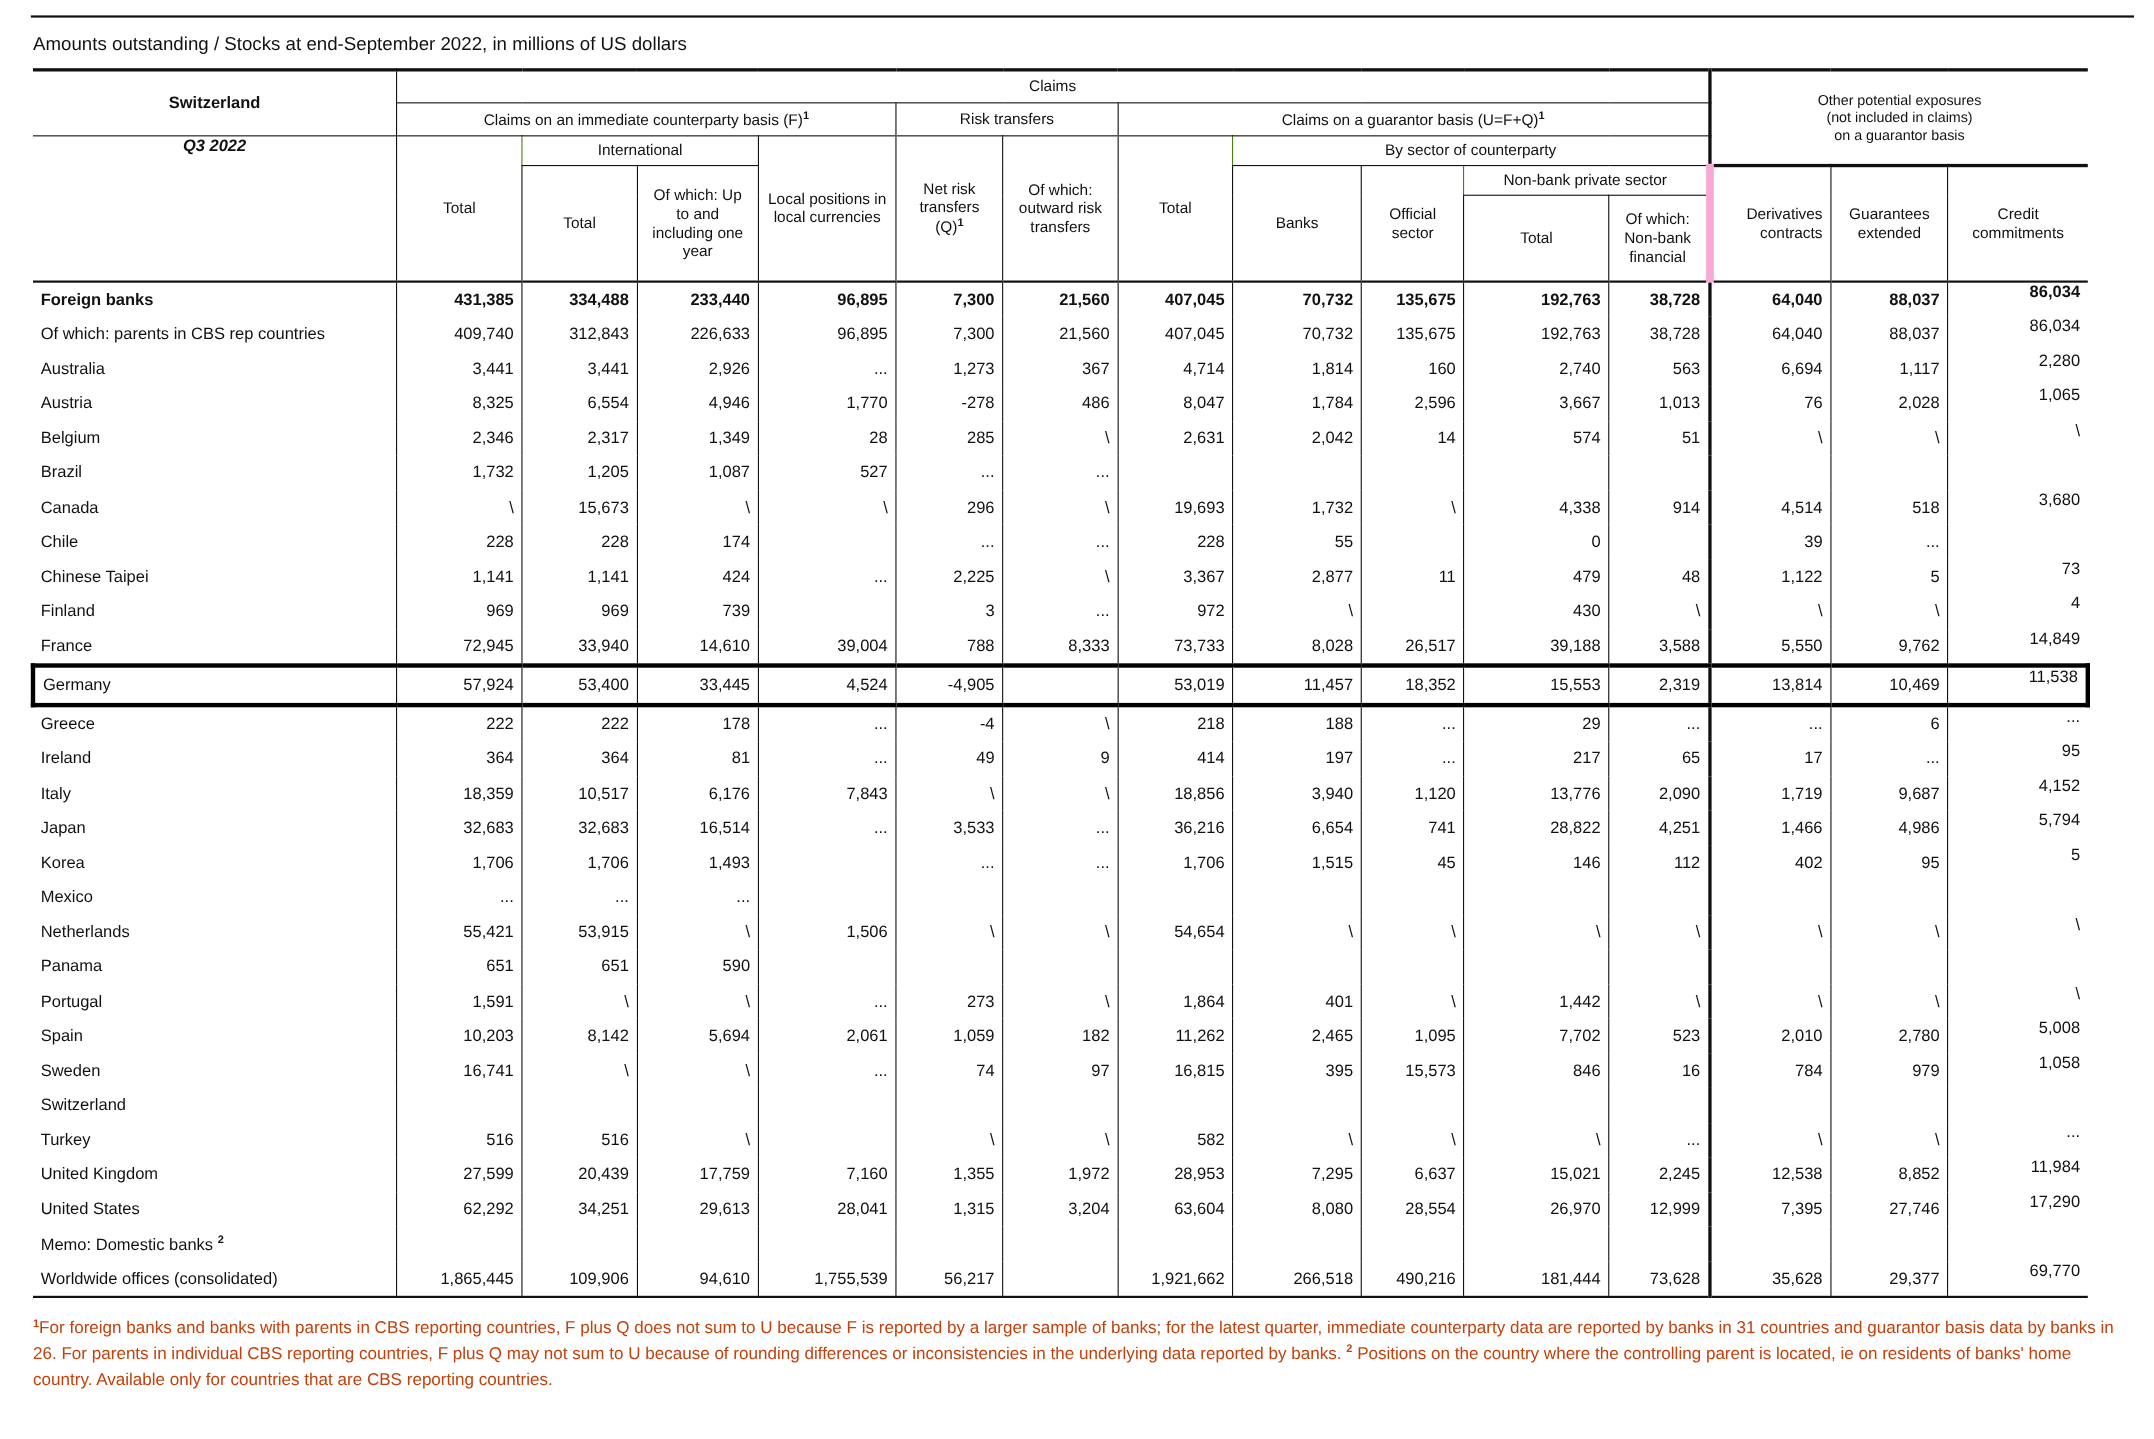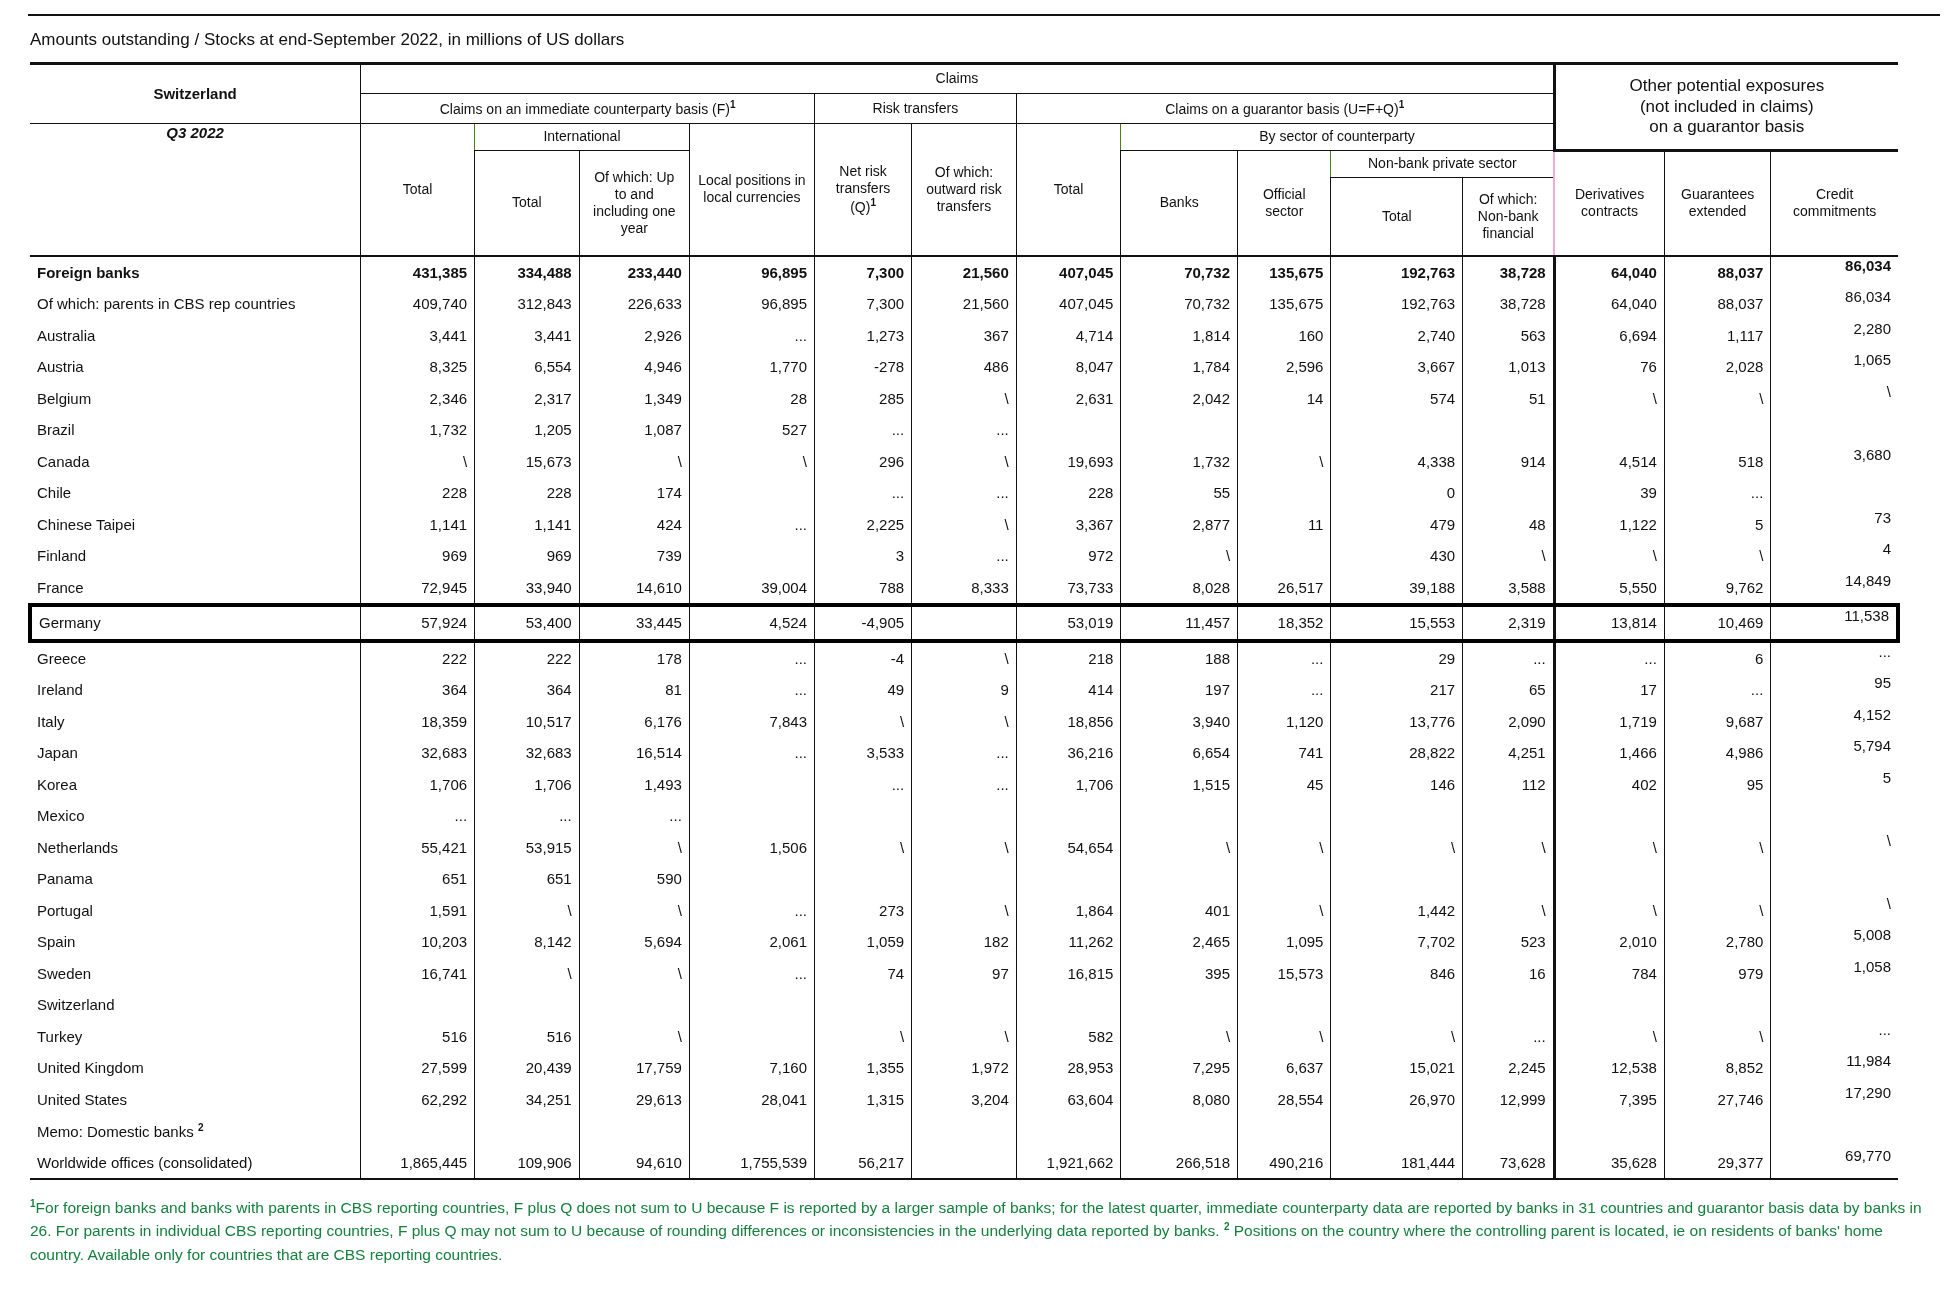--- a/index.html
+++ b/index.html
@@ -11,40 +11,40 @@
 
   table.bis{border-collapse:collapse;table-layout:fixed;width:1872px;
             border-top:3px solid #111;border-bottom:2px solid #111;}
   table.bis th,table.bis td{padding:0 7px;overflow:hidden;}
 
   thead th{font-weight:normal;font-size:14px;text-align:center;vertical-align:middle;line-height:1.22;padding:2px 4px;}
   tr.hr1{height:30px;}tr.hr2{height:30px;}tr.hr3{height:27px;}tr.hr4{height:27px;}tr.hr5{height:78px;}
   th.corner{font-weight:bold;font-size:15px;border-right:1px solid #111;border-bottom:1px solid #111;}
   th.corner2{font-weight:bold;font-size:15px;border-right:1px solid #111;vertical-align:top;padding-top:8px;font-style:italic;}
   th.h-claims{border-bottom:1px solid #111;}
-  th.h-other{border-left:3px solid #111;border-bottom:3px solid #111;white-space:pre-line;font-size:17px;}
+  th.h-other{border-left:3px solid #111;border-bottom:3px solid #111;white-space:pre-line;font-size:13px;}
   th.h-group{border-bottom:1px solid #111;border-left:1px solid #111;}
   th.h-col{border-left:1px solid #111;}
   th.h-sub{border-left:1px solid #4d7c0f;border-bottom:1px solid #111;}
-  th.h-deriv{border-left:2px solid #f9a8d4;}
+  th.h-deriv{border-left:7px solid #f9a8d4;text-align:right;}
   sup{font-size:10px;font-weight:bold;}
 
   tbody td{font-size:15px;height:31.5px;text-align:right;white-space:nowrap;}
   tbody td:nth-child(n+2){border-left:1px solid #111;}
   tbody td:nth-child(13){border-left:3px solid #111;}
   tbody tr:first-child td{border-top:2px solid #111;}
   td.rowlabel{text-align:left;font-size:15px;margin-left:16px;}
   .ind-1{padding-left:20px;}.ind-2{padding-left:30px;}.ind-3{padding-left:40px;}
   tr.bold td{font-weight:bold;}
   tr.hl td{border-top:4px solid #000;border-bottom:4px solid #000;}
   tr.hl td:first-child{border-left:4px solid #000;}
   tr.hl td:last-child{border-right:4px solid #000;}
   td .raised{position:relative;top:-7px;display:inline-block;}
 
-  .footnotes{font-size:15.5px;line-height:1.5;margin:16px 0 0 2px;width:1904px;color:#15803d;}
+  .footnotes{font-size:15.5px;line-height:1.5;margin:16px 0 0 2px;width:1904px;color:#c2410c;}
 </style>
 </head>
 <body>
 
 <div class="page">
   <div class="top-rule"></div>
   <div class="subtitle">Amounts outstanding / Stocks at end-September 2022, in millions of US dollars</div>
 
   <table class="bis">
     <colgroup>

